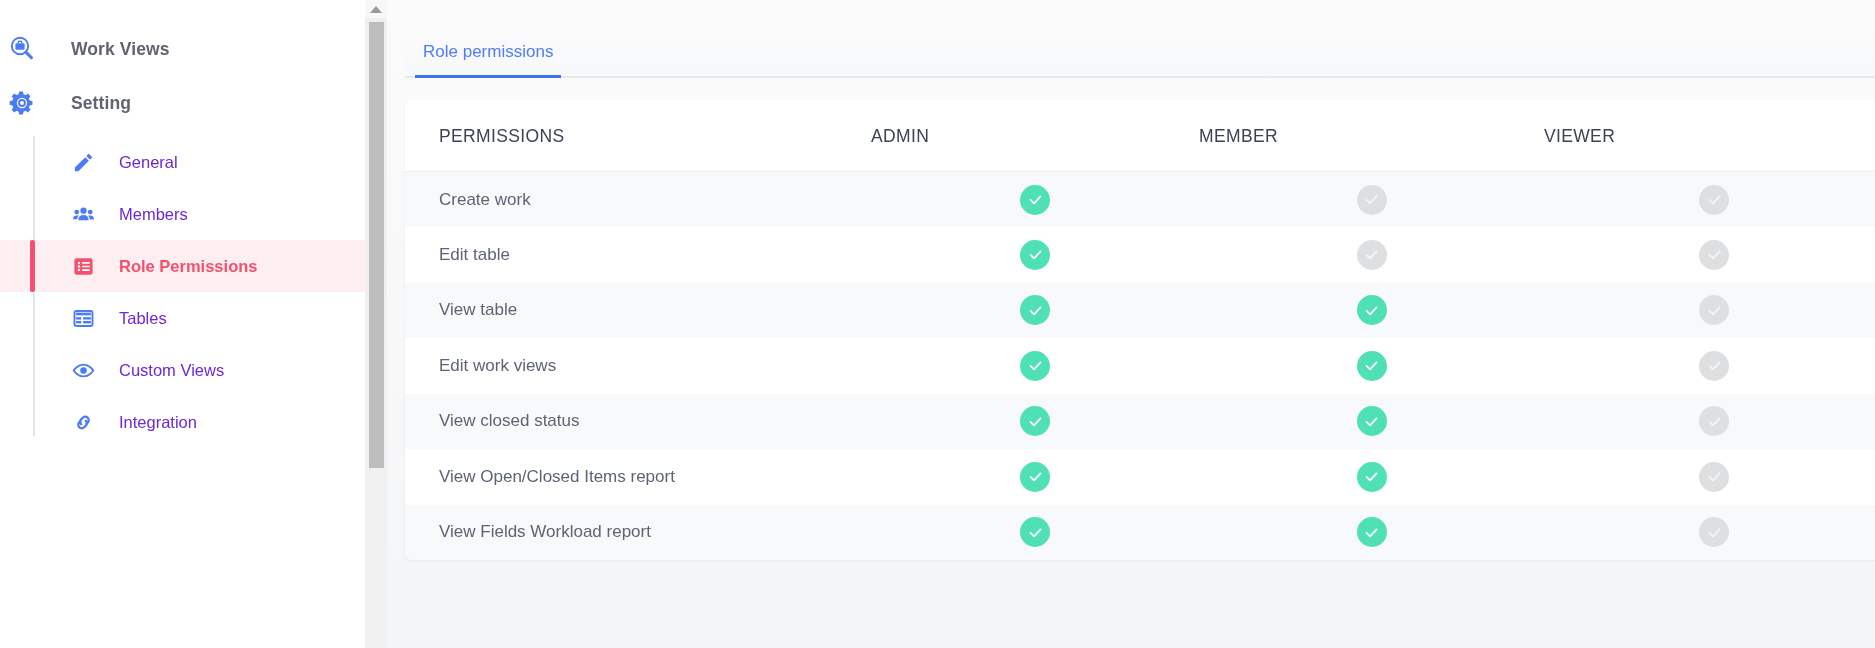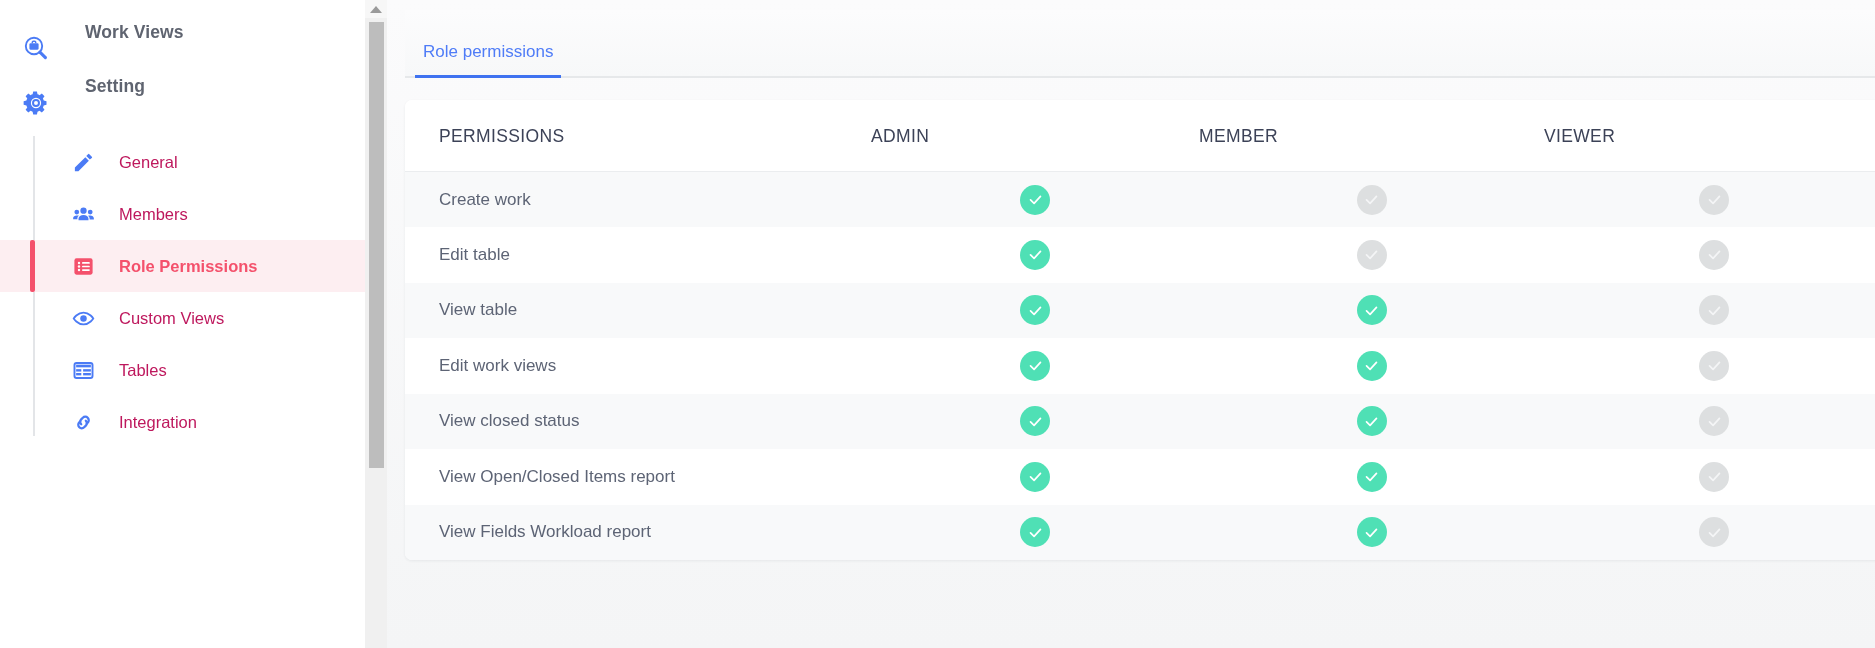--- a/index.html
+++ b/index.html
@@ -15,22 +15,22 @@
   
   .sidebar {
     width: 365px; height: 648px;
     background: #ffffff;
     flex: 0 0 365px;
     position: relative;
     padding-top: 22px;
   }
   .nav-section { position: relative; }
   .nav-head {
-    display: flex; 
-    height: 54px; padding-left: 14px;
+    display: flex; align-items: center;
+    height: 54px; 
   }
   .nav-head .nav-ico {
     width: 44px; flex: 0 0 44px;
     display: flex; align-items: center; justify-content: center;
   }
   .nav-head .nav-label {
     font-size: 17.5px; font-weight: bold; color: #5f6470;
     letter-spacing: .1px; margin-left: 27px;
   }
   .sub-wrap {
@@ -47,21 +47,21 @@
     display: flex; align-items: center;
     height: 52px;
     padding-left: 72px;
     cursor: pointer;
   }
   .sub-item .sub-ico {
     width: 26px; flex: 0 0 26px;
     display: flex; align-items: center; justify-content: flex-start;
   }
   .sub-item .sub-label {
-    font-size: 16.5px; color: #be185d; margin-left: 21px;
+    font-size: 16.5px; color: #6d28d9; margin-left: 21px;
     white-space: nowrap;
   }
   .sub-item.active { background: #fdeef1; }
   .sub-item.active .sub-label { color: #f4516c; font-weight: bold; }
   .sub-item.active::before {
     content: ""; position: absolute; left: 30px; top: 0; bottom: 0;
     width: 5px; background: #f4516c; border-radius: 2px;
   }
 
   
@@ -229,39 +229,39 @@
               <rect x="10.4" y="14.8" width="8.2" height="1.8" rx=".9" fill="#ffffff"></rect>
             </svg>
           </span>
           <span class="sub-label">Role Permissions</span>
         </div>
 
 
         <div class="sub-item">
           <span class="sub-ico">
             <svg width="23" height="23" viewBox="0 0 24 24">
-              <path fill="none" stroke="#4b7bf5" stroke-width="1.9" d="M1.8 12S5.6 5.8 12 5.8 22.2 12 22.2 12 18.4 18.2 12 18.2 1.8 12 1.8 12z"></path>
-              <circle cx="12" cy="12" r="3.4" fill="#4b7bf5"></circle>
-            </svg>
-          </span>
-          <span class="sub-label">Custom Views</span>
-        </div>
-
-        <div class="sub-item">
-          <span class="sub-ico">
-            <svg width="23" height="23" viewBox="0 0 24 24">
               <rect x="2.6" y="4.2" width="18.8" height="15.6" rx="2.1" fill="none" stroke="#4b7bf5" stroke-width="2"></rect>
               <rect x="4.3" y="5.9" width="15.4" height="2.8" fill="#4b7bf5"></rect>
               <rect x="4.3" y="10.6" width="5.4" height="2.5" fill="#4b7bf5"></rect>
               <rect x="4.3" y="14.6" width="5.4" height="2.5" fill="#4b7bf5"></rect>
               <rect x="11.6" y="10.6" width="8.1" height="2.5" fill="#4b7bf5"></rect>
               <rect x="11.6" y="14.6" width="8.1" height="2.5" fill="#4b7bf5"></rect>
             </svg>
           </span>
           <span class="sub-label">Tables</span>
+        </div>
+
+        <div class="sub-item">
+          <span class="sub-ico">
+            <svg width="23" height="23" viewBox="0 0 24 24">
+              <path fill="none" stroke="#4b7bf5" stroke-width="1.9" d="M1.8 12S5.6 5.8 12 5.8 22.2 12 22.2 12 18.4 18.2 12 18.2 1.8 12 1.8 12z"></path>
+              <circle cx="12" cy="12" r="3.4" fill="#4b7bf5"></circle>
+            </svg>
+          </span>
+          <span class="sub-label">Custom Views</span>
         </div>
 
 
         <div class="sub-item">
           <span class="sub-ico">
             <svg width="23" height="23" viewBox="0 0 24 24">
               <path fill="none" stroke="#4b7bf5" stroke-width="2.4" stroke-linecap="round" d="M9.6 13.8a3.6 3.6 0 0 1 0-5.1l1.7-1.7a3.6 3.6 0 0 1 5.1 5.1l-.9.9"></path>
               <path fill="none" stroke="#4b7bf5" stroke-width="2.4" stroke-linecap="round" d="M14.4 10.2a3.6 3.6 0 0 1 0 5.1l-1.7 1.7a3.6 3.6 0 0 1-5.1-5.1l.9-.9"></path>
             </svg>
           </span>

